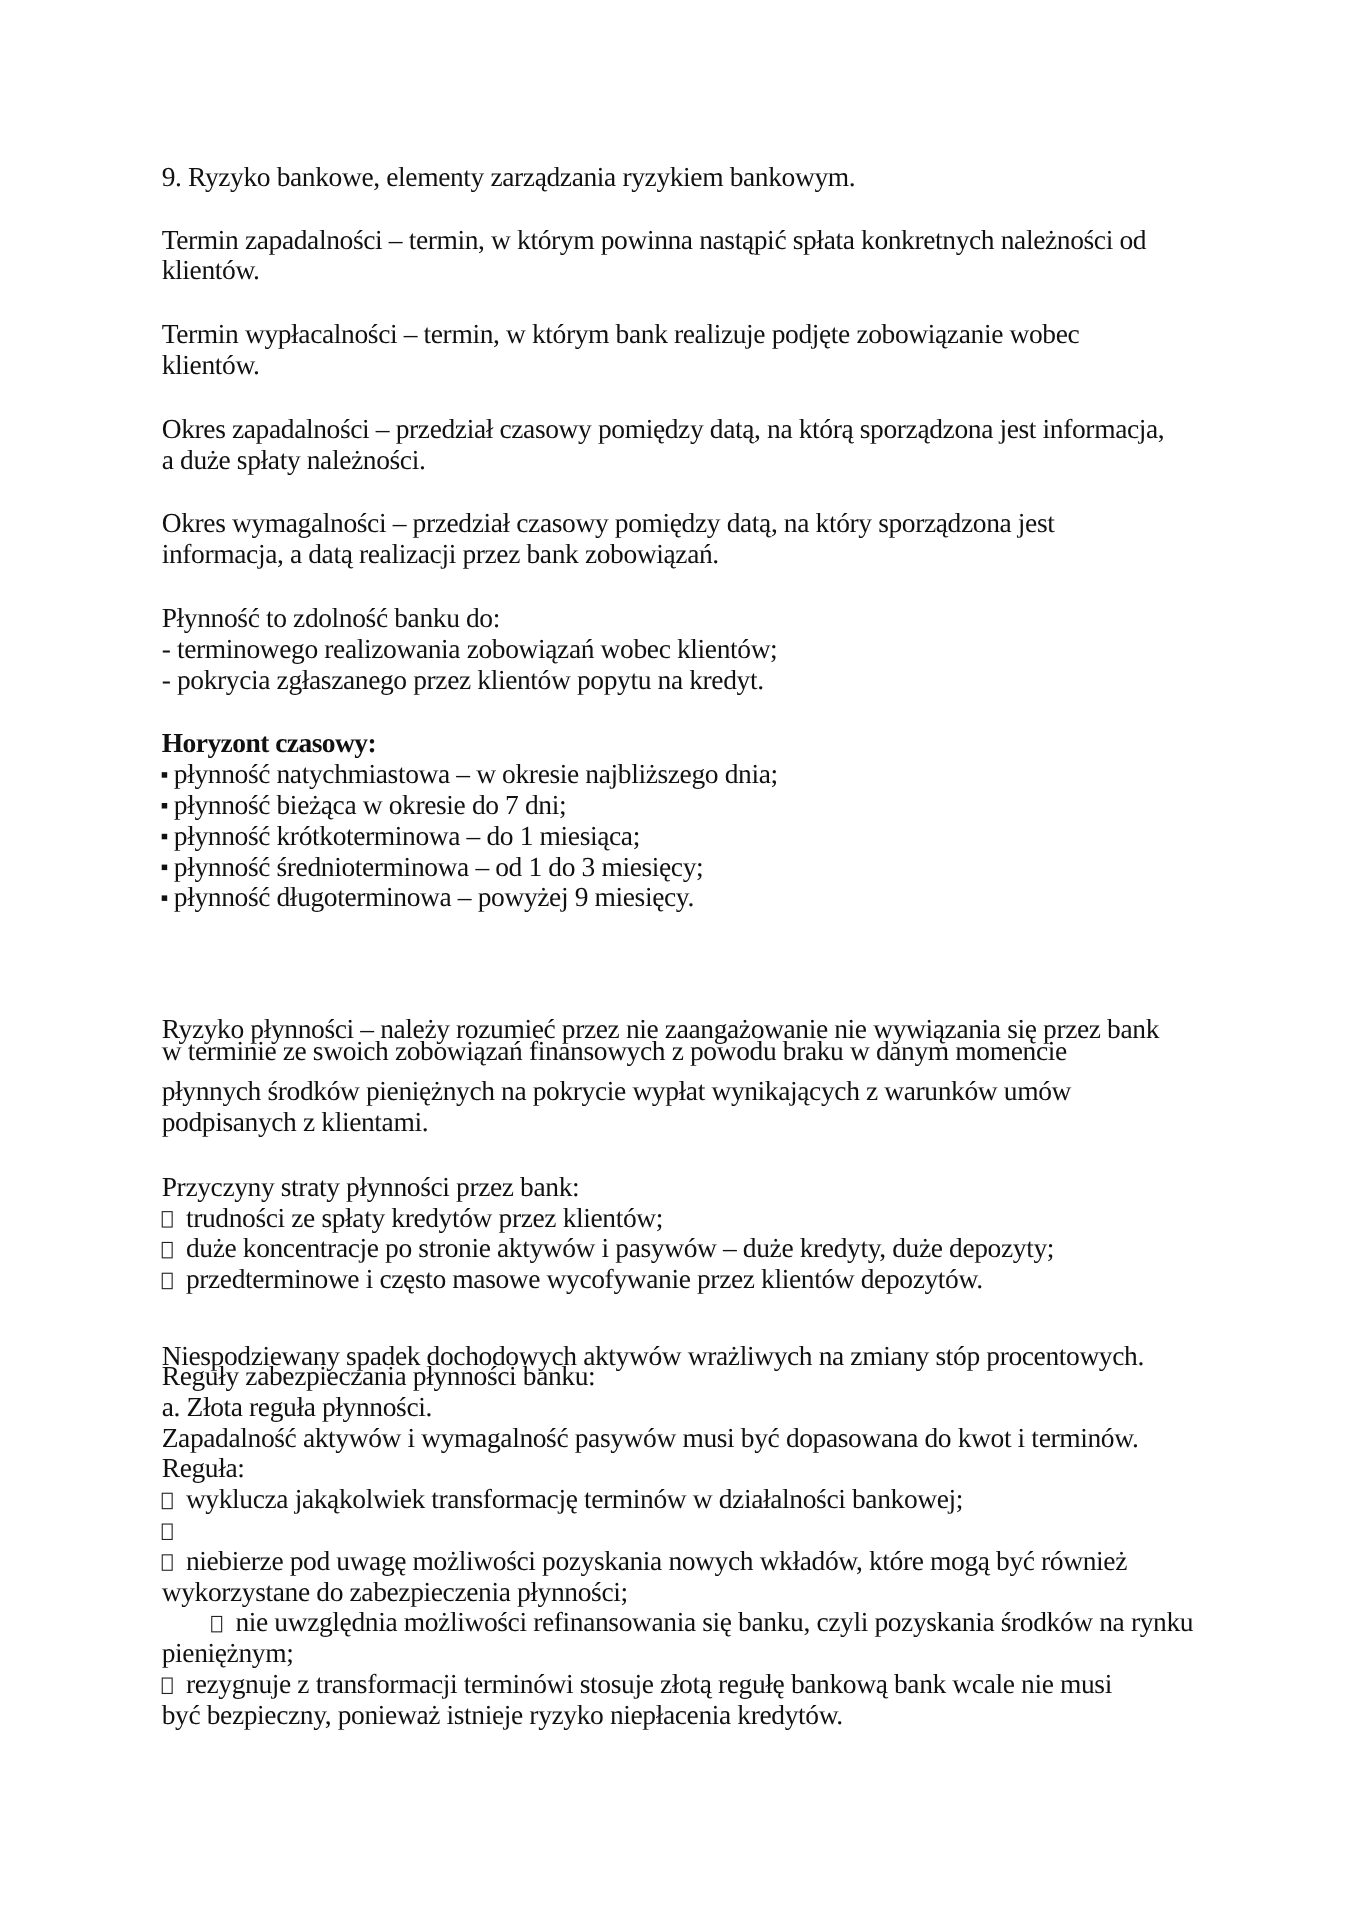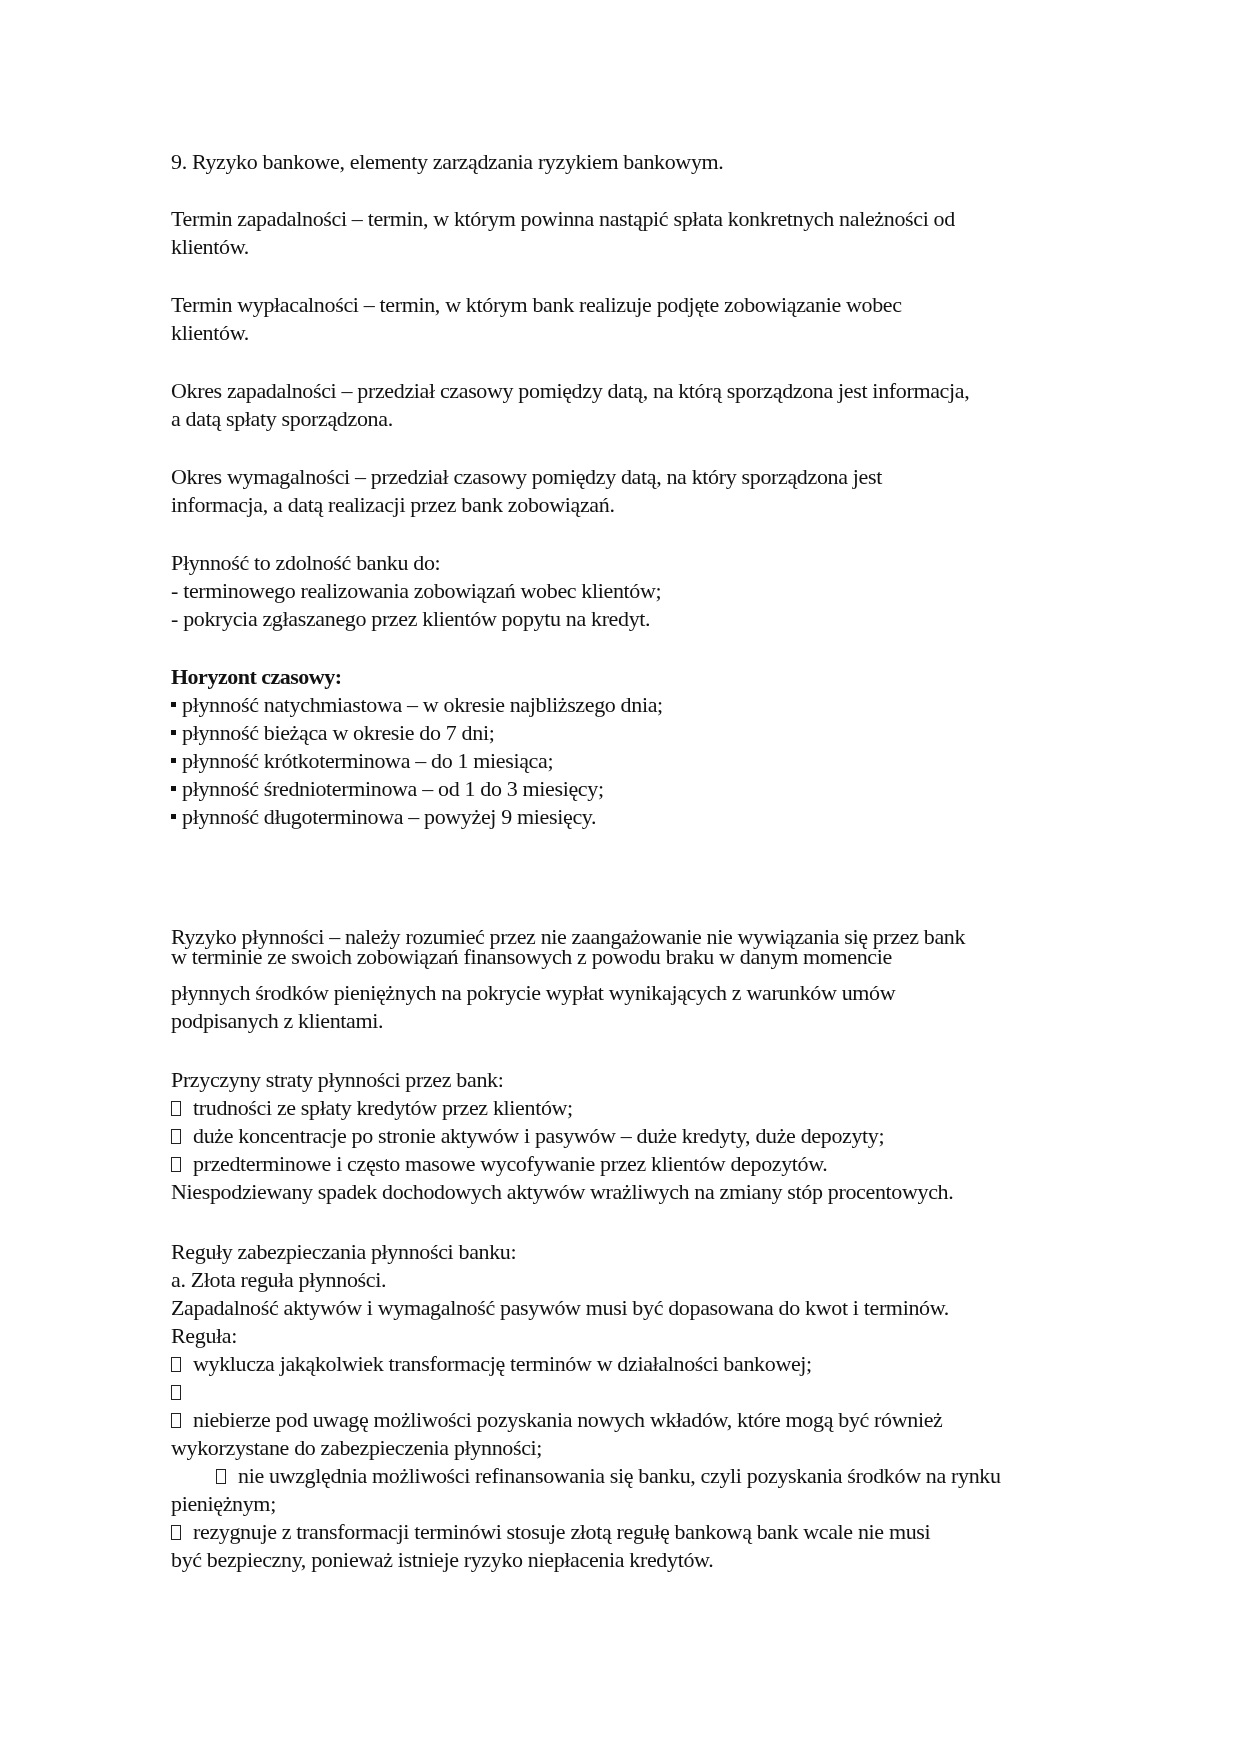--- a/index.html
+++ b/index.html
@@ -17,26 +17,25 @@
       position: absolute;
       left: 0; top: 0;
       width: 1240px;
       height: 1754px;
       background: #ffffff;
     }
     .line {
       position: absolute;
       left: 147px;
       font-family: "Liberation Serif", "DejaVu Serif", serif;
-      font-size: 22px;
+      font-size: 25px;
       line-height: 28px;
       color: #111111;
       white-space: nowrap;
       letter-spacing: -0.35px;
-      margin-left: 24px;
     }
     .bold { font-weight: bold; letter-spacing: -0.5px; }
     .bullet-sq {
       display: inline-block;
       width: 10px;
       height: 15px;
       border: 1px solid #222;
       margin-right: 12px;
       vertical-align: -1px;
       box-sizing: border-box;
@@ -57,21 +56,21 @@
 
   <div class="line" style="top:148px;">9. Ryzyko bankowe, elementy zarządzania ryzykiem bankowym.</div>
 
   <div class="line" style="top:205px;">Termin zapadalności – termin, w którym powinna nastąpić spłata konkretnych należności od</div>
   <div class="line" style="top:233px;">klientów.</div>
 
   <div class="line" style="top:291px;">Termin wypłacalności – termin, w którym bank realizuje podjęte zobowiązanie wobec</div>
   <div class="line" style="top:319px;">klientów.</div>
 
   <div class="line" style="top:377px;">Okres zapadalności – przedział czasowy pomiędzy datą, na którą sporządzona jest informacja,</div>
-  <div class="line" style="top:405px;">a datą spłaty sporządzona.</div>
+  <div class="line" style="top:405px;">a duże spłaty należności.</div>
 
   <div class="line" style="top:463px;">Okres wymagalności – przedział czasowy pomiędzy datą, na który sporządzona jest</div>
   <div class="line" style="top:491px;">informacja, a datą realizacji przez bank zobowiązań.</div>
 
   <div class="line" style="top:549px;">Płynność to zdolność banku do:</div>
   <div class="line" style="top:577px;">- terminowego realizowania zobowiązań wobec klientów;</div>
   <div class="line" style="top:605px;">- pokrycia zgłaszanego przez klientów popytu na kredyt.</div>
 
   <div class="line bold" style="top:663px;">Horyzont czasowy:</div>
   <div class="line" style="top:691px;"><span class="bullet-dot"></span><span>płynność natychmiastowa – w okresie najbliższego dnia;</span></div>
@@ -82,21 +81,21 @@
 
   <div class="line" style="top:923px;">Ryzyko płynności – należy rozumieć przez nie zaangażowanie nie wywiązania się przez bank</div>
   <div class="line" style="top:943px;">w terminie ze swoich zobowiązań finansowych z powodu braku w danym momencie</div>
   <div class="line" style="top:979px;">płynnych środków pieniężnych na pokrycie wypłat wynikających z warunków umów</div>
   <div class="line" style="top:1007px;">podpisanych z klientami.</div>
 
   <div class="line" style="top:1066px;">Przyczyny straty płynności przez bank:</div>
   <div class="line" style="top:1094px;"><span class="bullet-sq"></span><span>trudności ze spłaty kredytów przez klientów;</span></div>
   <div class="line" style="top:1150px;"><span class="bullet-sq"></span><span>przedterminowe i często masowe wycofywanie przez klientów depozytów.</span></div>
   <div class="line" style="top:1122px;"><span class="bullet-sq"></span><span>duże koncentracje po stronie aktywów i pasywów – duże kredyty, duże depozyty;</span></div>
-  <div class="line" style="top:1178px;">Niespodziewany spadek dochodowych aktywów wrażliwych na zmiany stóp procentowych.</div>
+  <div class="line" style="top:1220px;">Niespodziewany spadek dochodowych aktywów wrażliwych na zmiany stóp procentowych.</div>
 
   <div class="line" style="top:1238px;">Reguły zabezpieczania płynności banku:</div>
   <div class="line" style="top:1266px;">a. Złota reguła płynności.</div>
   <div class="line" style="top:1294px;">Zapadalność aktywów i wymagalność pasywów musi być dopasowana do kwot i terminów.</div>
   <div class="line" style="top:1322px;">Reguła:</div>
 
   <div class="line" style="top:1350px;"><span class="bullet-sq"></span><span>wyklucza jakąkolwiek transformację terminów w działalności bankowej;</span></div>
   <div class="line" style="top:1378px;"><span class="bullet-sq"></span></div>
   <div class="line" style="top:1406px;"><span class="bullet-sq"></span><span>niebierze pod uwagę możliwości pozyskania nowych wkładów, które mogą być również</span></div>
   <div class="line" style="top:1434px;">wykorzystane do zabezpieczenia płynności;</div>

